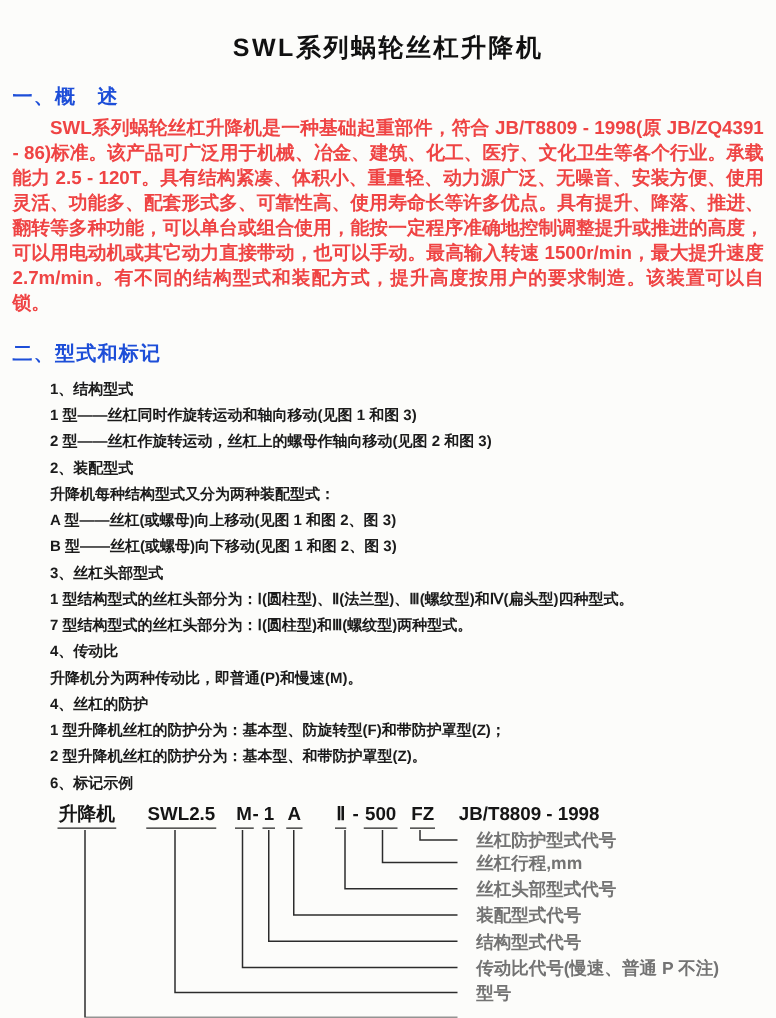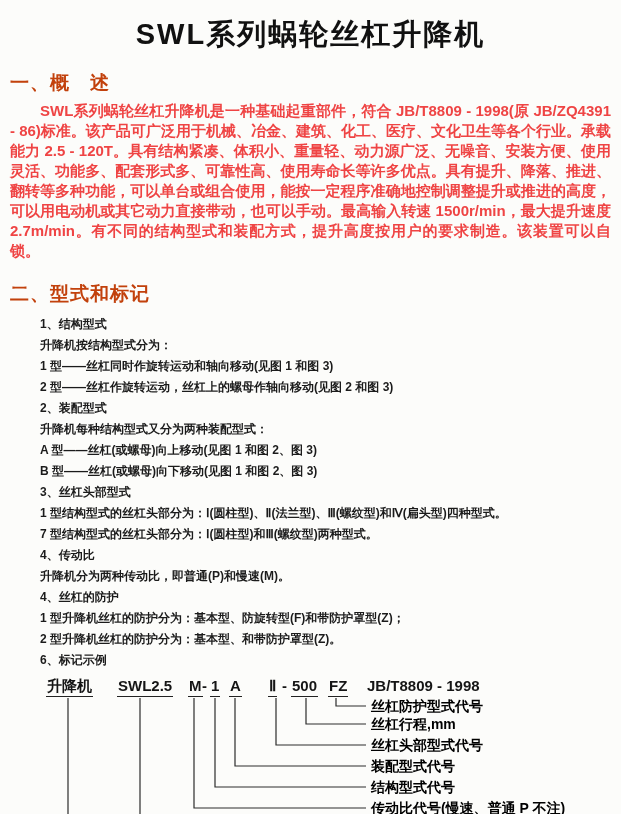--- a/index.html
+++ b/index.html
@@ -2,63 +2,62 @@
 <html><head>
 <meta charset="utf-8">
 <style>
   html,body{margin:0;padding:0;}
   body{width:621px;height:814px;background:#fcfcfa;overflow:hidden;}
   .page{
     position:relative;width:621px;height:814px;background:#fcfcfa;color:#1b1b1b;
     font-family:"Liberation Sans",sans-serif;
   }
   .title{
-    margin:4px;padding-top:11px;text-align:center;
-    font-size:29px;font-weight:900;letter-spacing:2px;color:#111;
+    margin:14px;padding-top:11px;text-align:center;
+    font-size:20px;font-weight:900;letter-spacing:2px;color:#111;
   }
   .h2{
-    margin:0;font-size:19px;font-weight:800;color:#c2410c;letter-spacing:1px;
+    margin:0;font-size:16px;font-weight:800;color:#1d4ed8;letter-spacing:1px;
   }
   #h-overview{margin:15px 0 0 10px;}
   #h-types{margin:20px 0 0 10px;}
   .para{
     margin:5px 10px 0 10px;font-size:15px;font-weight:600;line-height:20px;
     text-align:justify;text-indent:2em;color:#ef4444;
   }
   .list{margin:7px 0 0 40px;font-size:12px;font-weight:600;color:#1b1b1b;}
   .list > div{line-height:21px;height:21px;white-space:nowrap;}
   .diagram{position:relative;height:190px;margin-top:5px;width:621px;}
   .tok{
     position:absolute;top:1px;font-size:15px;font-weight:700;white-space:nowrap;
     line-height:18px;color:#151515;
   }
   .tok.u{border-bottom:1.6px solid #222;padding:0 1px 1px 1px;}
   .lbl{
-    position:absolute;left:371px;font-size:14px;font-weight:600;
-    white-space:nowrap;line-height:18px;color:#000000;
+    position:absolute;left:381px;font-size:14px;font-weight:600;
+    white-space:nowrap;line-height:18px;color:#737373;
   }
   svg.leads{position:absolute;left:0;top:0;}
   svg.leads polyline{fill:none;stroke:#2c2c2c;stroke-width:1.2;}
 </style>
 </head>
 <body>
 
 <div class="page">
 
   <h1 class="title">SWL系列蜗轮丝杠升降机</h1>
 
   <h2 class="h2" id="h-overview">一、概　述</h2>
 
   <p class="para">SWL系列蜗轮丝杠升降机是一种基础起重部件，符合 JB/T8809 - 1998(原 JB/ZQ4391 - 86)标准。该产品可广泛用于机械、冶金、建筑、化工、医疗、文化卫生等各个行业。承载能力 2.5 - 120T。具有结构紧凑、体积小、重量轻、动力源广泛、无噪音、安装方便、使用灵活、功能多、配套形式多、可靠性高、使用寿命长等许多优点。具有提升、降落、推进、翻转等多种功能，可以单台或组合使用，能按一定程序准确地控制调整提升或推进的高度，可以用电动机或其它动力直接带动，也可以手动。最高输入转速 1500r/min，最大提升速度 2.7m/min。有不同的结构型式和装配方式，提升高度按用户的要求制造。该装置可以自锁。</p>
 
   <h2 class="h2" id="h-types">二、型式和标记</h2>
 
   <div class="list">
     <div>1、结构型式</div>
-    <div>升降机按结构型式分为：</div>
     <div>1 型——丝杠同时作旋转运动和轴向移动(见图 1 和图 3)</div>
     <div>2 型——丝杠作旋转运动，丝杠上的螺母作轴向移动(见图 2 和图 3)</div>
     <div>2、装配型式</div>
     <div>升降机每种结构型式又分为两种装配型式：</div>
     <div>A 型——丝杠(或螺母)向上移动(见图 1 和图 2、图 3)</div>
     <div>B 型——丝杠(或螺母)向下移动(见图 1 和图 2、图 3)</div>
     <div>3、丝杠头部型式</div>
     <div>1 型结构型式的丝杠头部分为：Ⅰ(圆柱型)、Ⅱ(法兰型)、Ⅲ(螺纹型)和Ⅳ(扁头型)四种型式。</div>
     <div>7 型结构型式的丝杠头部分为：Ⅰ(圆柱型)和Ⅲ(螺纹型)两种型式。</div>
     <div>4、传动比</div>

